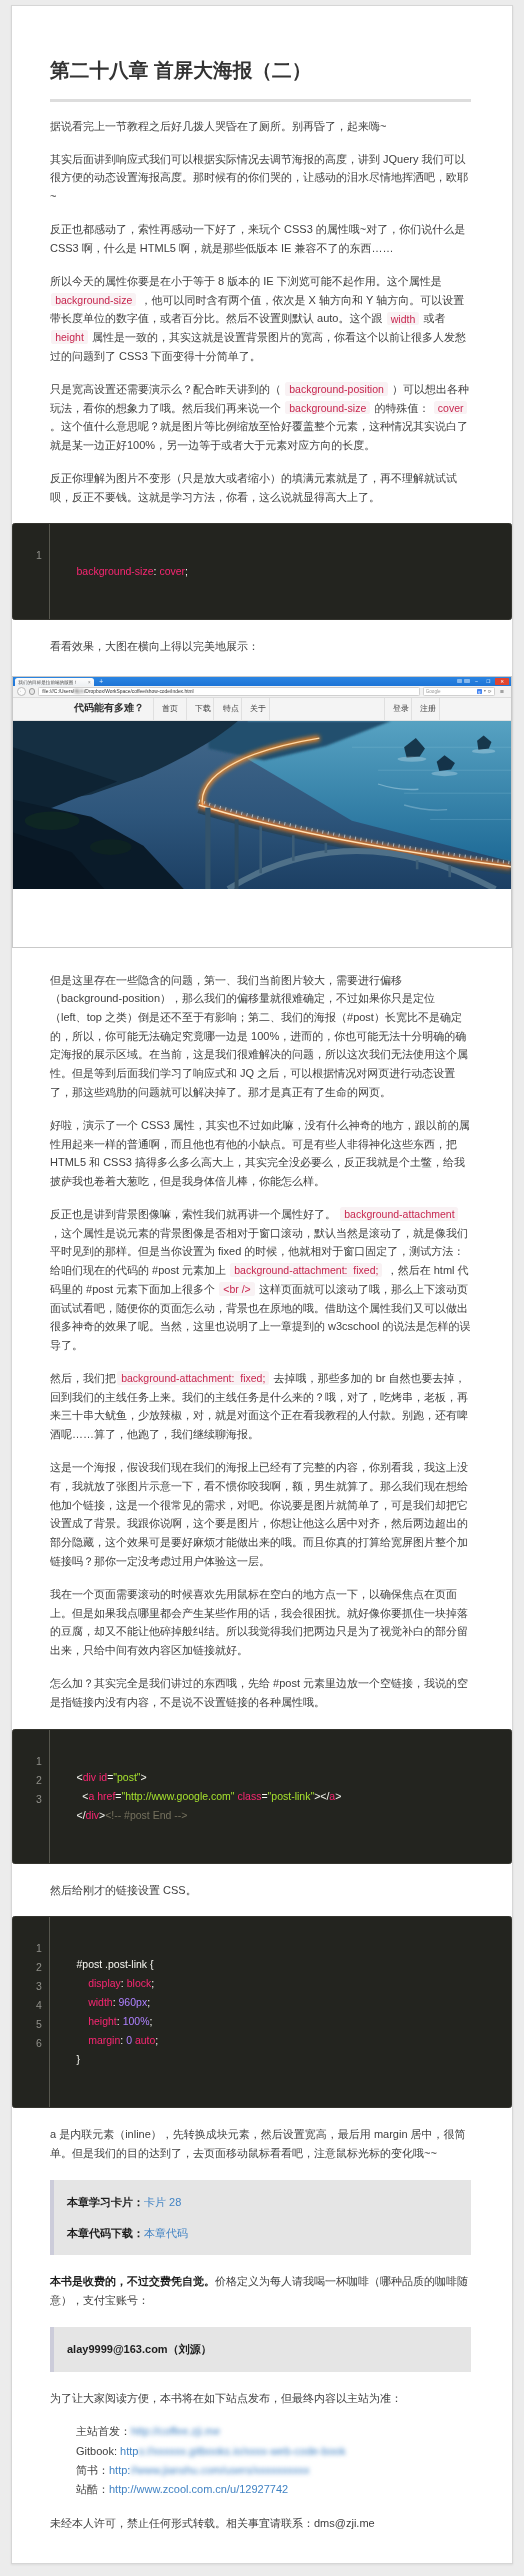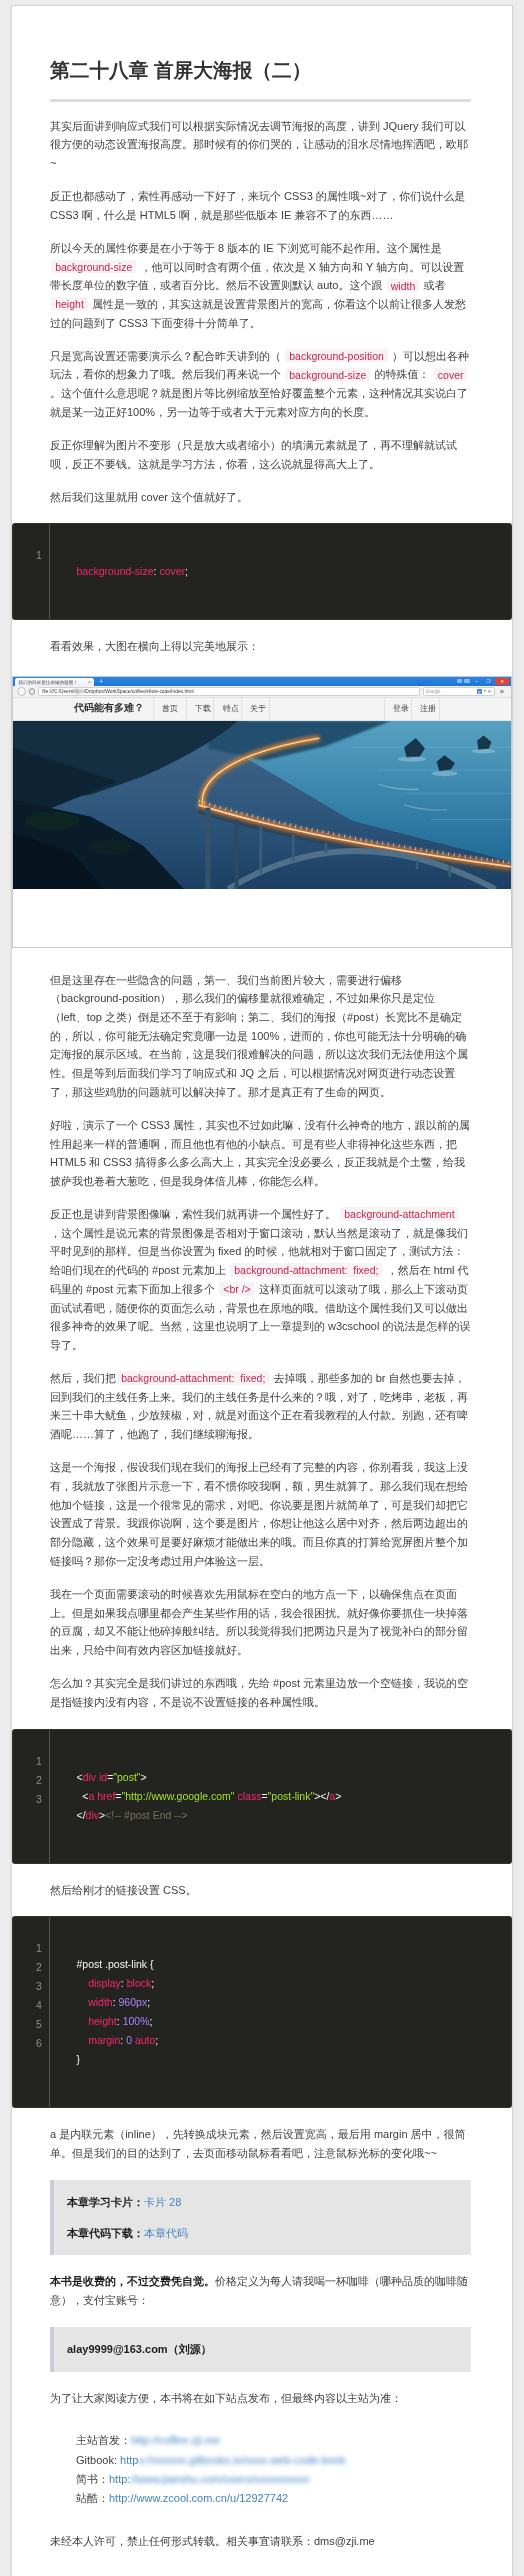--- a/index.html
+++ b/index.html
@@ -20,21 +20,21 @@
         font-size:10.5px;line-height:19px;border:0.7px solid #34342e;}
   .codeblock .gutter{flex:0 0 37px;border-right:0.7px solid #56564d;text-align:right;
         padding:22px 7.2px 22px 0;color:#90908a;box-sizing:border-box;}
   .codeblock pre{margin:16px;padding:22px 13px 22px 10.5px;flex:1;font-family:inherit;white-space:pre;overflow:hidden;}
   .tk-w{color:#f8f8f2}.tk-p{color:#f92672}.tk-g{color:#a6e22e}.tk-u{color:#ae81ff}.tk-c{color:#75715e}
 
   blockquote.note{margin:17px 0;background:#e5e5e5;border-left:4.6px solid #ccccda;padding:13px;}
   blockquote.note p{margin:0;font-size:11px;line-height:18.7px;color:#333;}
   blockquote.note p + p{margin-top:12.4px;}
   strong{font-weight:700;color:#1d1d1d;}
-  .link-list{margin:24px 0;padding-left:26px;font-size:11px;line-height:19.3px;color:#404040;}
+  .link-list{margin:15px 0;padding-left:26px;font-size:11px;line-height:19.3px;color:#404040;}
 
   
   figure.shot{margin:19.7px -41px 23px -38px;border:0.7px solid #c9c9c9;padding:0;}
   .b-titlebar{height:9.2px;background:linear-gradient(#2b85e2,#1d74d6);position:relative;}
   .b-tab{position:absolute;left:2px;bottom:0;width:79px;height:7.9px;background:linear-gradient(#fdfdfd,#edf0f3);
         border-radius:2.6px 2.6px 0 0;font-size:4.6px;color:#444;display:flex;align-items:center;padding:0 3.3px;box-sizing:border-box;}
   .b-tab-title{flex:1;overflow:hidden;white-space:nowrap;}
   .b-tab-close{color:#8a8a8a;font-size:4.6px;margin-left:2px;}
   .b-newtab{position:absolute;left:83px;bottom:0;color:#eaf2fb;font-size:6.6px;line-height:7.9px;width:10.5px;text-align:center;}
   .b-winbtns{position:absolute;right:2px;top:0.7px;display:flex;gap:2px;align-items:center;}
@@ -65,26 +65,26 @@
 </style>
 </head>
 <body>
 
 <div class="page">
 
   <h1>第二十八章 首屏大海报（二）</h1>
   <div class="divider"></div>
 
   <div id="article-top">
+      <p class="body-p"><span>据说看完上一节教程之后好几拨人哭昏在了厕所。别再昏了，起来嗨~</span></p>
       <p class="body-p"><span>其实后面讲到响应式我们可以根据实际情况去调节海报的高度，讲到 JQuery 我们可以很方便的动态设置海报高度。那时候有的你们哭的，让感动的泪水尽情地挥洒吧，欧耶~</span></p>
       <p class="body-p"><span>反正也都感动了，索性再感动一下好了，来玩个 CSS3 的属性哦~对了，你们说什么是 CSS3 啊，什么是 HTML5 啊，就是那些低版本 IE 兼容不了的东西……</span></p>
       <p class="body-p"><span>所以今天的属性你要是在小于等于 8 版本的 IE 下浏览可能不起作用。这个属性是 </span><code class="inline-code">background-size</code><span> ，他可以同时含有两个值，依次是 X 轴方向和 Y 轴方向。可以设置带长度单位的数字值，或者百分比。然后不设置则默认 auto。这个跟 </span><code class="inline-code">width</code><span> 或者 </span><code class="inline-code">height</code><span> 属性是一致的，其实这就是设置背景图片的宽高，你看这个以前让很多人发愁过的问题到了 CSS3 下面变得十分简单了。</span></p>
       <p class="body-p"><span>只是宽高设置还需要演示么？配合昨天讲到的（ </span><code class="inline-code">background-position</code><span> ）可以想出各种玩法，看你的想象力了哦。然后我们再来说一个 </span><code class="inline-code">background-size</code><span> 的特殊值： </span><code class="inline-code">cover</code><span> 。这个值什么意思呢？就是图片等比例缩放至恰好覆盖整个元素，这种情况其实说白了就是某一边正好100%，另一边等于或者大于元素对应方向的长度。</span></p>
       <p class="body-p"><span>反正你理解为图片不变形（只是放大或者缩小）的填满元素就是了，再不理解就试试呗，反正不要钱。这就是学习方法，你看，这么说就显得高大上了。</span></p>
-      <p class="body-p"><span>然后我们这里就用 cover 这个值就好了。</span></p>
       <div class="codeblock">
         <div class="gutter">
           <div>1</div>
         </div>
         <pre><div><span class="tk-p">background-size</span><span class="tk-w">: </span><span class="tk-p">cover</span><span class="tk-w">;</span></div></pre>
       </div>
       <p class="body-p"><span>看看效果，大图在横向上得以完美地展示：</span></p>
     </div>
 
   <figure class="shot">

